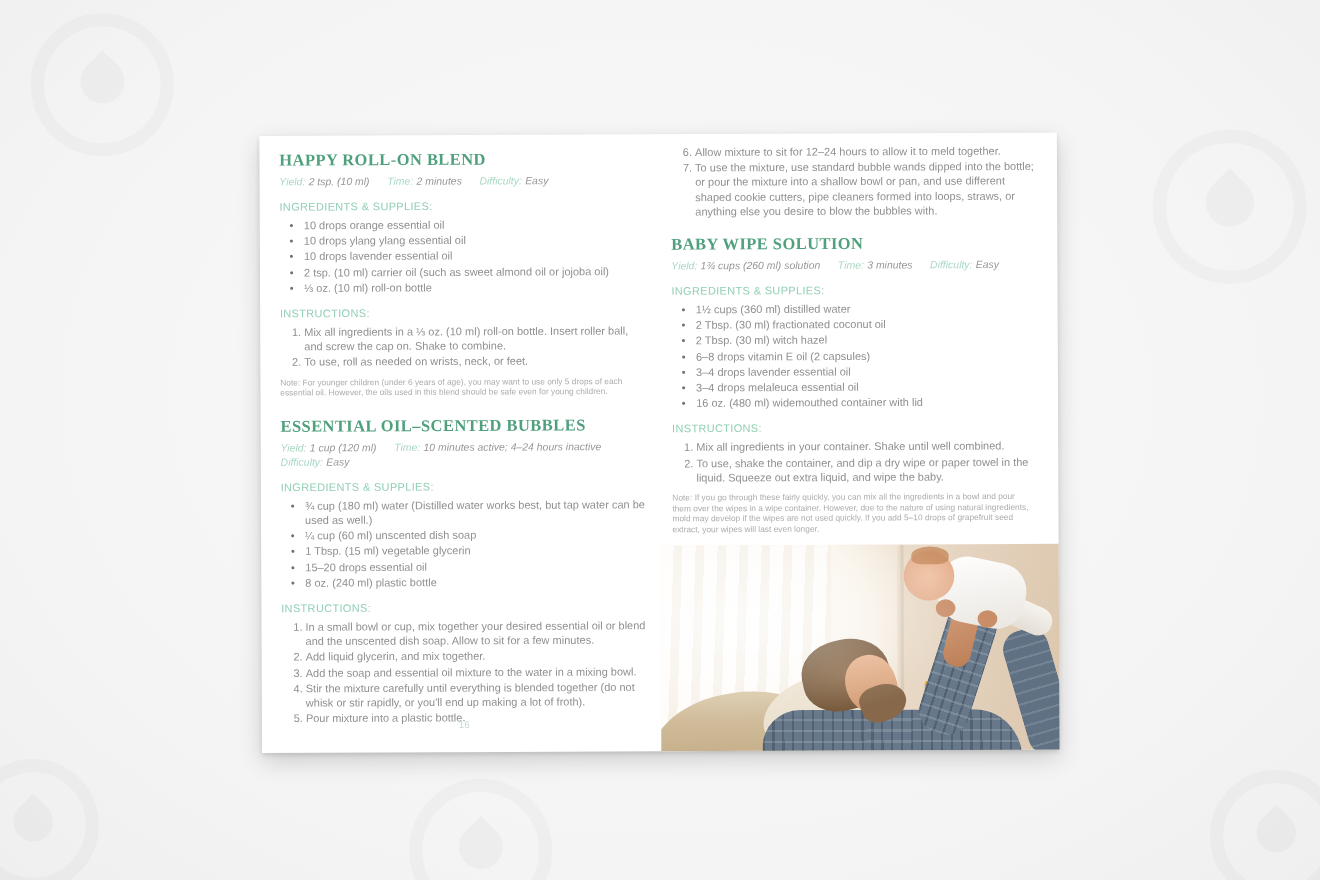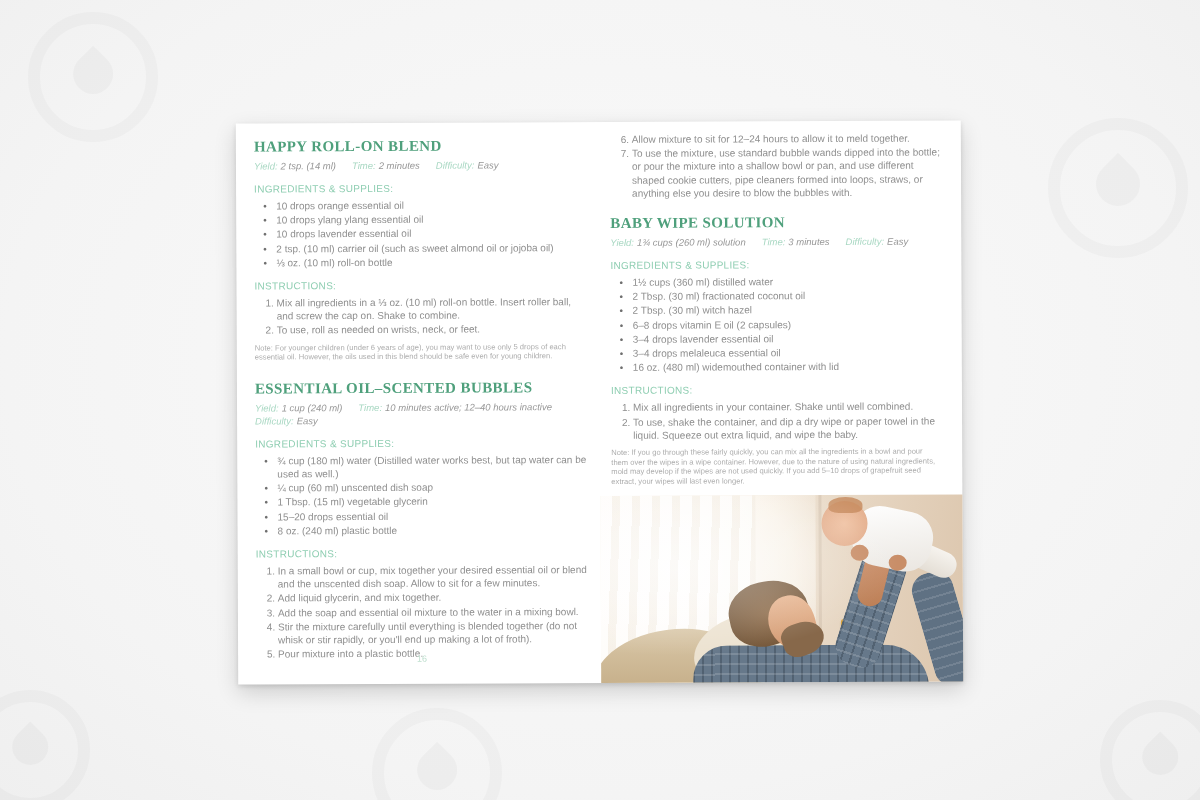--- a/index.html
+++ b/index.html
@@ -139,21 +139,21 @@
 <div class="wm" style="left:1100px; top:700px; width:120px; height:120px;">
     <div class="wm-drop"></div>
   </div>
 
 <div class="spread">
 
   <div class="page-col left">
 
     <h1 class="recipe-title">HAPPY ROLL-ON BLEND</h1>
     <div class="meta">
-        <div class="meta-row"><span class="meta-label">Yield:</span><span class="meta-value">2 tsp. (14 ml)</span><span class="meta-label">Time:</span><span class="meta-value">2 minutes</span><span class="meta-label">Difficulty:</span><span class="meta-value">Easy</span></div>
+        <div class="meta-row"><span class="meta-label">Yield:</span><span class="meta-value">2 tsp. (10 ml)</span><span class="meta-label">Time:</span><span class="meta-value">2 minutes</span><span class="meta-label">Difficulty:</span><span class="meta-value">Easy</span></div>
       </div>
 
     <div class="section-label">INGREDIENTS &amp; SUPPLIES:</div>
     <ul class="ing">
         <li>10 drops orange essential oil</li>
         <li>10 drops ylang ylang essential oil</li>
         <li>10 drops lavender essential oil</li>
         <li>2 tsp. (10 ml) carrier oil (such as sweet almond oil or jojoba oil)</li>
         <li>⅓ oz. (10 ml) roll-on bottle</li>
       </ul>
@@ -161,21 +161,21 @@
     <div class="section-label">INSTRUCTIONS:</div>
     <ol class="steps">
         <li>Mix all ingredients in a ⅓ oz. (10 ml) roll-on bottle. Insert roller ball, and screw the cap on. Shake to combine.</li>
         <li>To use, roll as needed on wrists, neck, or feet.</li>
       </ol>
 
     <div class="note">Note: For younger children (under 6 years of age), you may want to use only 5 drops of each essential oil. However, the oils used in this blend should be safe even for young children.</div>
 
     <h1 class="recipe-title second">ESSENTIAL OIL–SCENTED BUBBLES</h1>
     <div class="meta">
-        <div class="meta-row"><span class="meta-label">Yield:</span><span class="meta-value">1 cup (240 ml)</span><span class="meta-label">Time:</span><span class="meta-value">10 minutes active; 12–40 hours inactive</span></div>
+        <div class="meta-row"><span class="meta-label">Yield:</span><span class="meta-value">1 cup (120 ml)</span><span class="meta-label">Time:</span><span class="meta-value">10 minutes active; 4–24 hours inactive</span></div>
         <div class="meta-row"><span class="meta-label">Difficulty:</span><span class="meta-value">Easy</span></div>
       </div>
 
     <div class="section-label">INGREDIENTS &amp; SUPPLIES:</div>
     <ul class="ing">
         <li>¾ cup (180 ml) water (Distilled water works best, but tap water can be used as well.)</li>
         <li>¼ cup (60 ml) unscented dish soap</li>
         <li>1 Tbsp. (15 ml) vegetable glycerin</li>
         <li>15–20 drops essential oil</li>
         <li>8 oz. (240 ml) plastic bottle</li>

